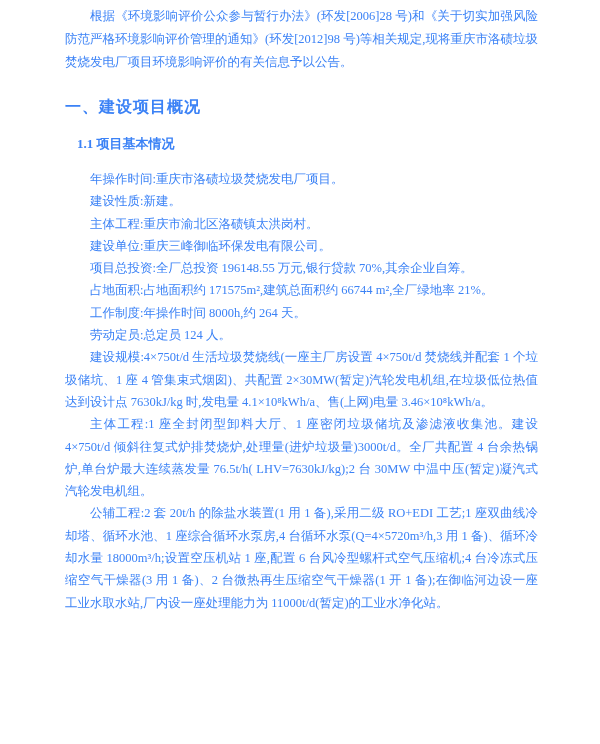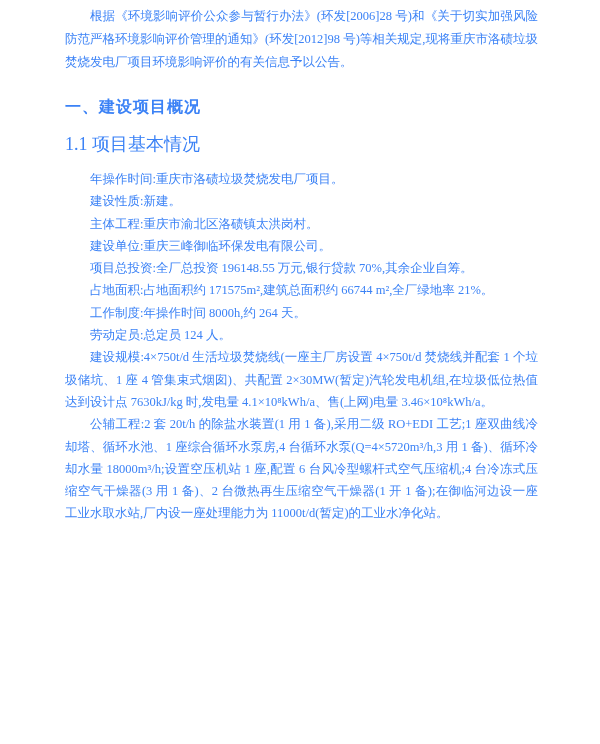--- a/index.html
+++ b/index.html
@@ -32,23 +32,23 @@
     line-height: 22.3px;
   }
   .h1 {
     margin: 24px 0 0 0;
     font-size: 16px;
     font-weight: bold;
     line-height: 18px;
     letter-spacing: 1px;
   }
   .h2 {
-    margin: 19px 0 15px 0;
-    font-size: 18px;
-    font-weight: normal;
+    margin: 19px 0 15px 12px;
+    font-size: 13px;
+    font-weight: bold;
     line-height: 18px;
   }
   .items {
     margin: 0;
   }
 </style>
 </head>
 <body>
 
 <div class="page">
@@ -62,16 +62,17 @@
   <div class="items">
     <p class="body-text">年操作时间:重庆市洛碛垃圾焚烧发电厂项目。</p>
     <p class="body-text">建设性质:新建。</p>
     <p class="body-text">主体工程:重庆市渝北区洛碛镇太洪岗村。</p>
     <p class="body-text">建设单位:重庆三峰御临环保发电有限公司。</p>
     <p class="body-text">项目总投资:全厂总投资 196148.55 万元,银行贷款 70%,其余企业自筹。</p>
     <p class="body-text">占地面积:占地面积约 171575m²,建筑总面积约 66744 m²,全厂绿地率 21%。</p>
     <p class="body-text">工作制度:年操作时间 8000h,约 264 天。</p>
     <p class="body-text">劳动定员:总定员 124 人。</p>
     <p class="body-text">建设规模:4×750t/d 生活垃圾焚烧线(一座主厂房设置 4×750t/d 焚烧线并配套 1 个垃圾储坑、1 座 4 管集束式烟囱)、共配置 2×30MW(暂定)汽轮发电机组,在垃圾低位热值达到设计点 7630kJ/kg 时,发电量 4.1×10⁸kWh/a、售(上网)电量 3.46×10⁸kWh/a。</p>
+    <p class="body-text">主体工程:1 座全封闭型卸料大厅、1 座密闭垃圾储坑及渗滤液收集池。建设 4×750t/d 倾斜往复式炉排焚烧炉,处理量(进炉垃圾量)3000t/d。全厂共配置 4 台余热锅炉,单台炉最大连续蒸发量 76.5t/h( LHV=7630kJ/kg);2 台 30MW 中温中压(暂定)凝汽式汽轮发电机组。</p>
     <p class="body-text">公辅工程:2 套 20t/h 的除盐水装置(1 用 1 备),采用二级 RO+EDI 工艺;1 座双曲线冷却塔、循环水池、1 座综合循环水泵房,4 台循环水泵(Q=4×5720m³/h,3 用 1 备)、循环冷却水量 18000m³/h;设置空压机站 1 座,配置 6 台风冷型螺杆式空气压缩机;4 台冷冻式压缩空气干燥器(3 用 1 备)、2 台微热再生压缩空气干燥器(1 开 1 备);在御临河边设一座工业水取水站,厂内设一座处理能力为 11000t/d(暂定)的工业水净化站。</p>
   </div>
 
 </div>
 
 </body></html>

